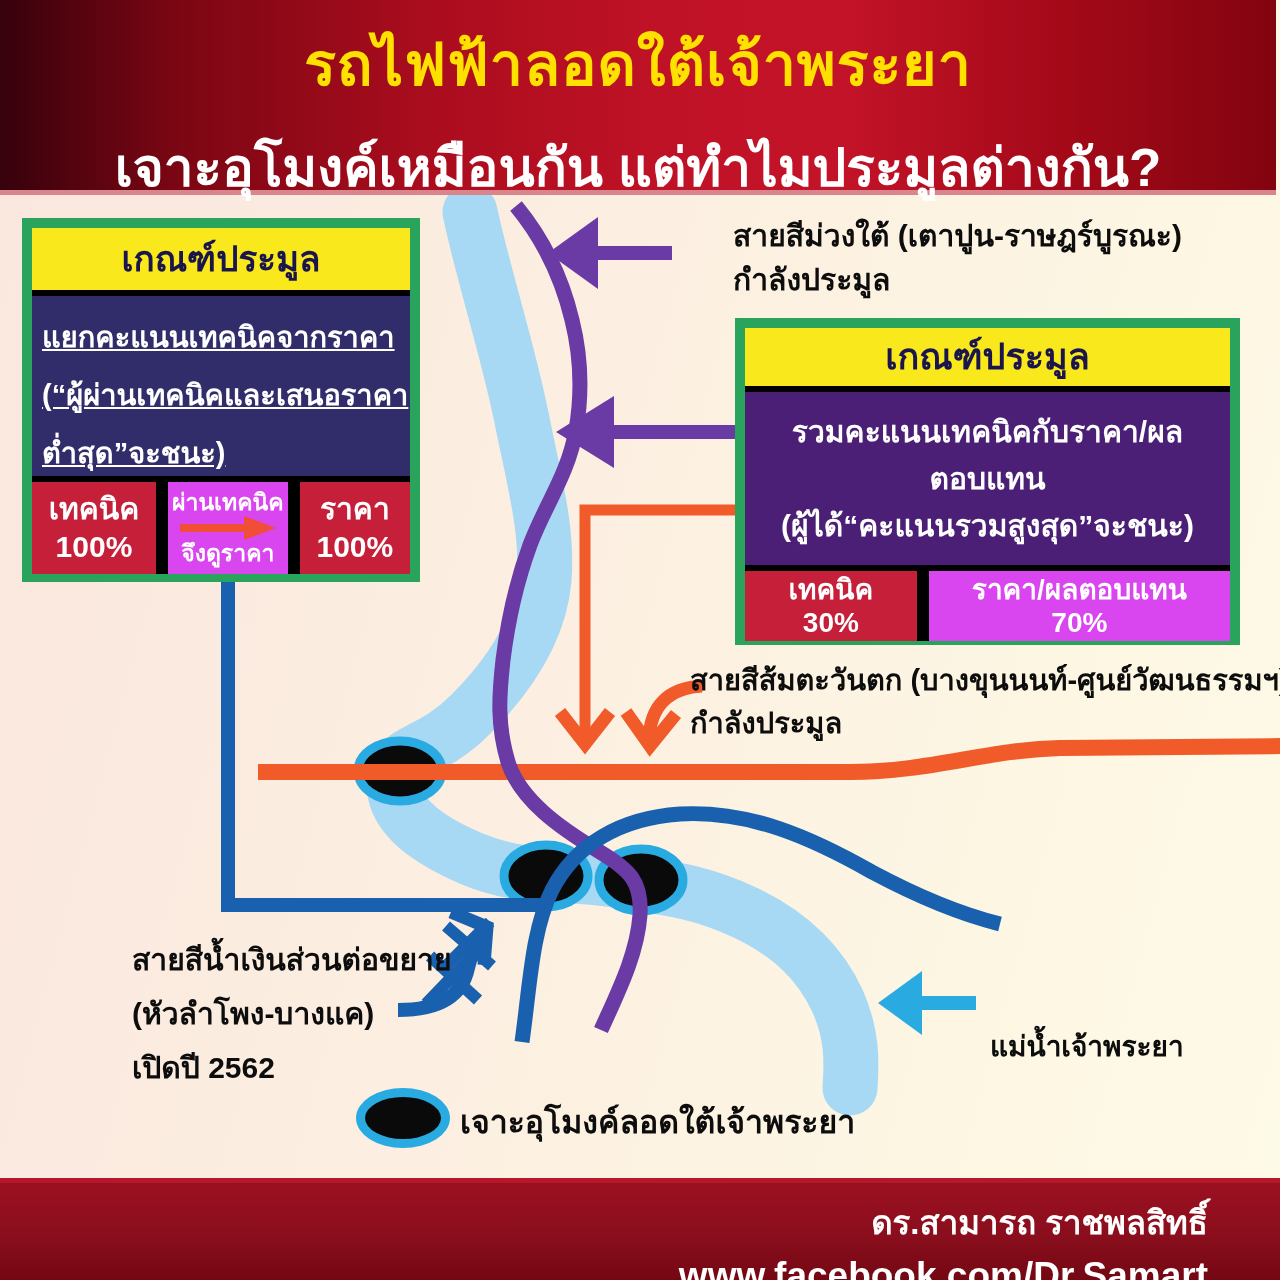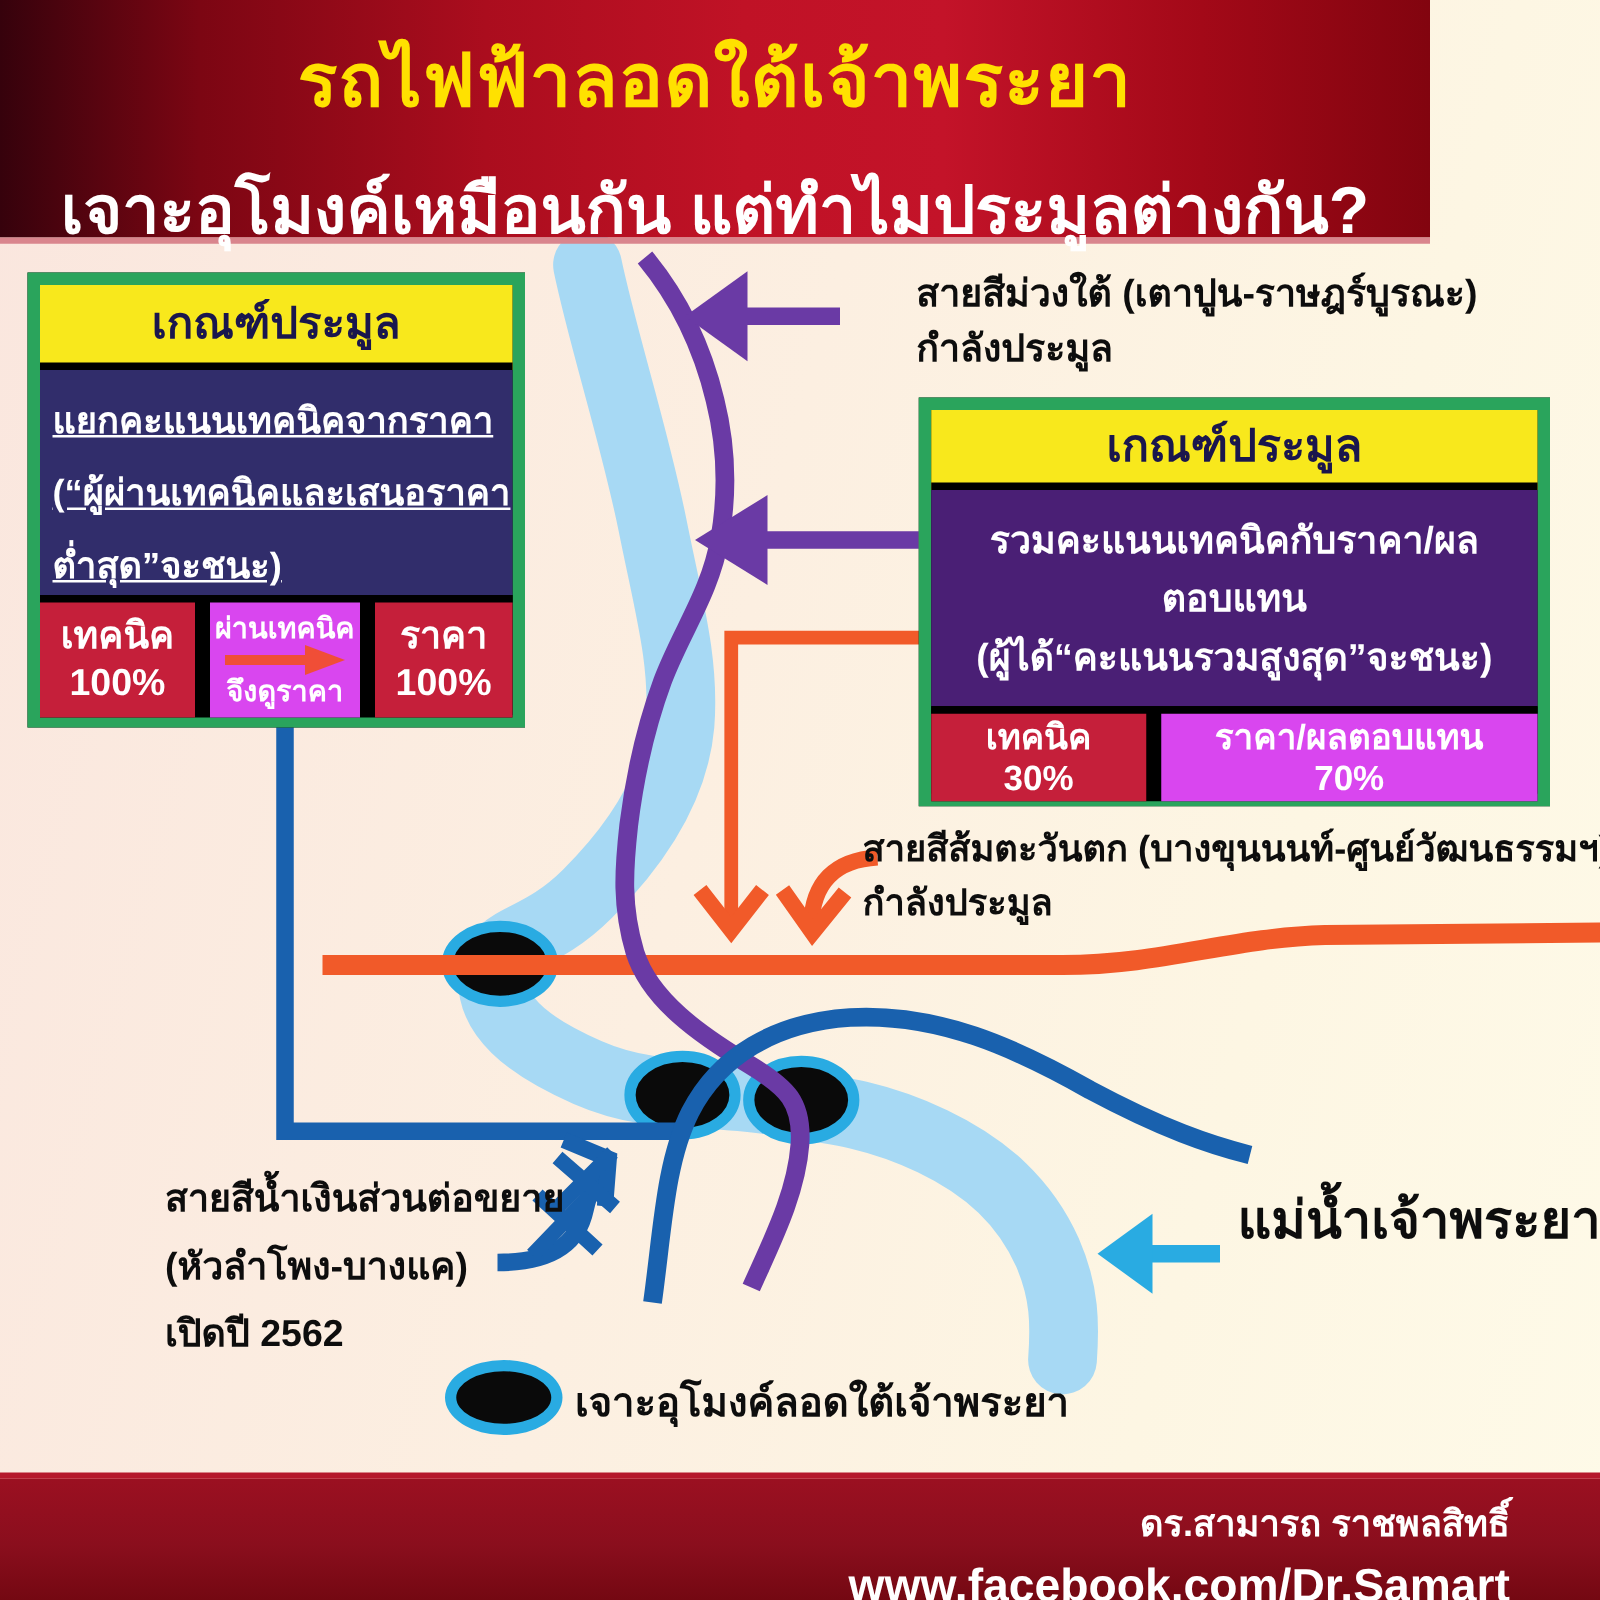--- a/index.html
+++ b/index.html
@@ -1,21 +1,21 @@
 <!DOCTYPE html>
 <html><head>
 <meta charset="utf-8">
 <style>
   html,body{margin:0;padding:0;}
   body{font-family:"Liberation Sans","DejaVu Sans",sans-serif;}
   #canvas{position:relative;width:1280px;height:1280px;overflow:hidden;
     background:linear-gradient(105deg,#fae6de 0%,#fcefe1 45%,#fdf6e3 75%,#fefae8 100%);}
 
   
-  .header{position:absolute;left:0;top:0;width:1144px;height:190px;
+  .header{position:absolute;left:0;top:0;width:1276px;height:190px;
     background:linear-gradient(90deg,#36020c 0%,#7c0613 14%,#ab0d1e 34%,#c01226 52%,#c31329 66%,#a30918 84%,#82040f 100%);
     border-bottom:5px solid #d9858d;text-align:center;}
   .header .title{color:#ffe100;font-size:59px;font-weight:bold;padding-top:17px;letter-spacing:1px;}
   .header .subtitle{color:#ffffff;font-size:53px;font-weight:bold;padding-top:14px;}
 
   
   .critbox{position:absolute;box-sizing:border-box;border:10px solid #2aa45c;background:#000;}
   .critbox .ttl{background:#f8e81c;color:#1a164d;font-weight:bold;text-align:center;
     border-bottom:6px solid #000;}
   .box-left{left:22px;top:218px;width:398px;height:364px;}
@@ -34,31 +34,31 @@
   .box-left .cellrow{height:92px;}
   .box-left .cell{font-size:30px;line-height:38px;}
   .box-right .cellrow{height:70px;}
   .box-right .cell{font-size:28px;line-height:33px;}
 
   
   .note{position:absolute;color:#0d0d0d;font-weight:bold;white-space:nowrap;}
   .note-purple{left:733px;top:214px;font-size:30px;line-height:44px;}
   .note-orange{left:690px;top:659px;font-size:29px;line-height:43px;}
   .note-blue{left:132px;top:933px;font-size:30px;line-height:54px;}
-  .note-river{left:990px;top:942px;font-size:42px;}
+  .note-river{left:990px;top:1024px;font-size:28px;}
   .note-legend{left:460px;top:1096px;font-size:32px;}
 
   .legend-ellipse{position:absolute;left:356px;top:1088px;width:76px;height:42px;
     background:#0a0a0a;border:9px solid #29abe2;border-radius:50%;}
 
   
   .footer{position:absolute;left:0;top:1178px;width:1280px;height:102px;
     background:linear-gradient(180deg,#9b1021 0%,#8a0e1d 55%,#740812 100%);
     border-top:5px solid #b5182b;box-sizing:border-box;text-align:right;padding-right:72px;}
-  .footer .author{color:#fff;font-size:29px;font-weight:bold;padding-top:13px;}
+  .footer .author{color:#fff;font-size:33px;font-weight:bold;padding-top:13px;}
   .footer .url{color:#fff;font-size:37px;font-weight:bold;padding-top:6px;}
 
   .maplayer{position:absolute;left:0;top:0;width:1280px;height:1280px;}
 </style>
 </head>
 <body>
 
 <div id="canvas">
 
   <svg class="maplayer" viewBox="0 0 1280 1280">

